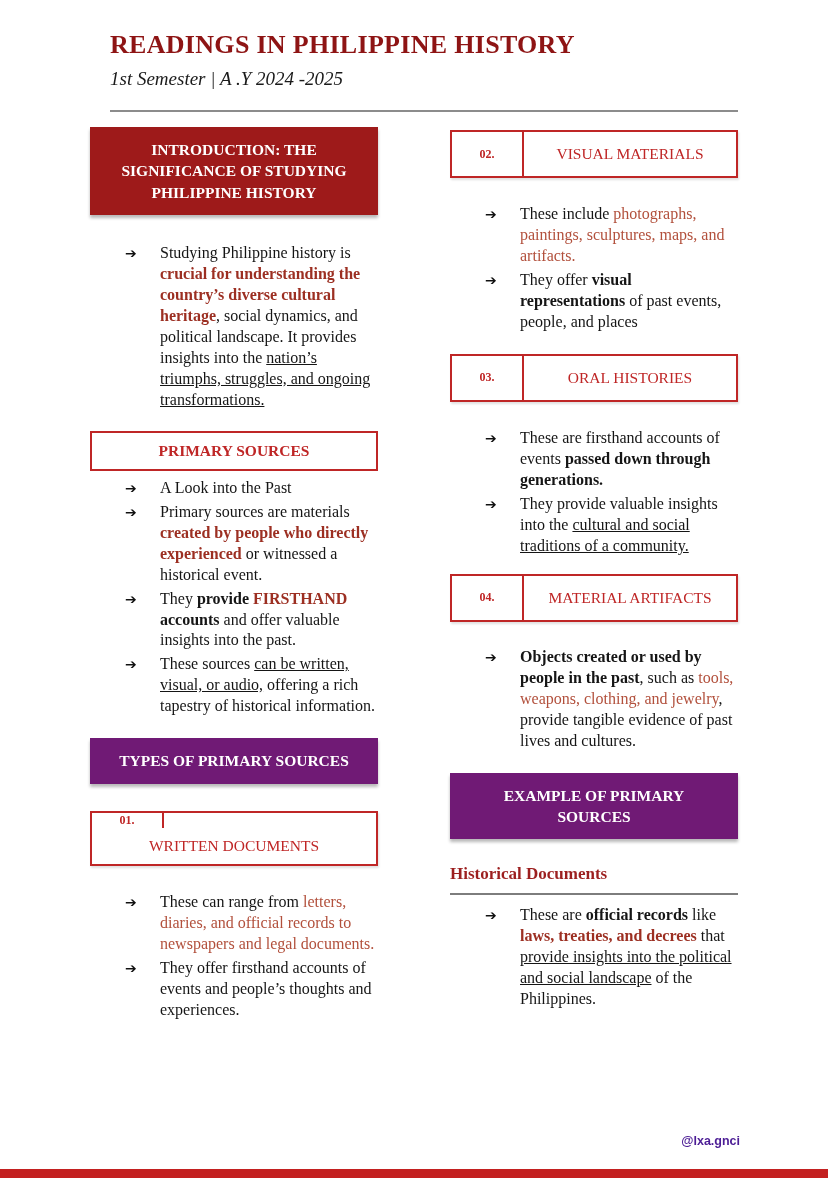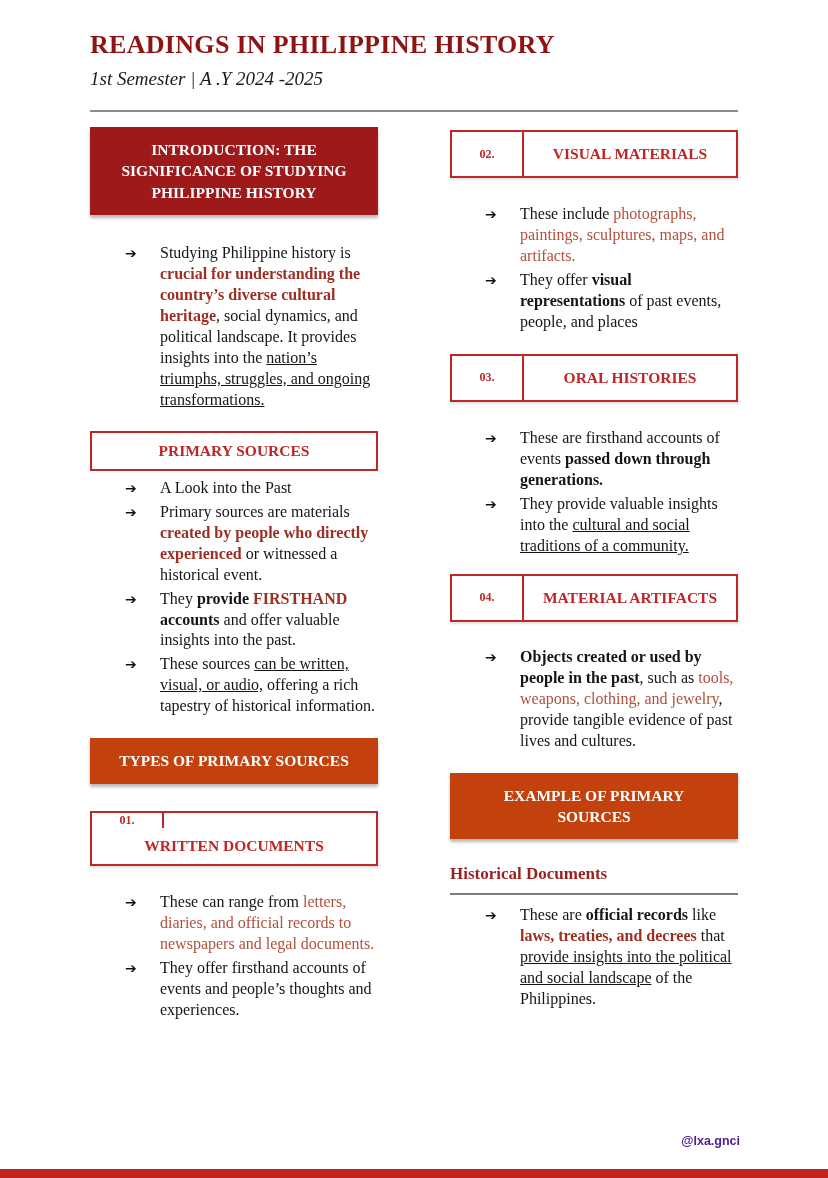--- a/index.html
+++ b/index.html
@@ -1,47 +1,47 @@
 <!DOCTYPE html>
 <html><head>
 <meta charset="utf-8">
 <style>
   * { margin:0; padding:0; box-sizing:border-box; }
   html,body { background:#ffffff; }
   body { font-family:"Liberation Serif", serif; color:#151515; }
   .page { width:828px; height:1178px; background:#ffffff; position:relative; overflow:hidden; margin:0 auto; }
 
-  .header { padding:30px 90px 0 90px; }
+  .header { padding:30px 90px 0 90px;margin-left:20px; }
   .title { font-size:26px; font-weight:bold; color:#8e1414; letter-spacing:.3px; }
   .subtitle { font-size:19px; font-style:italic; color:#1b1b1b; margin-top:8px; }
   .title-rule { border:none; border-top:2px solid #8c8c8c; margin-top:20px; }
 
   .columns { display:flex; gap:72px; padding:0 90px; align-items:flex-start; }
   .col { width:288px; flex:none; }
 
   .banner { color:#ffffff; font-weight:bold; text-align:center; font-size:15.5px;
             line-height:1.38; padding:12px 14px; box-shadow:0 3px 3px rgba(0,0,0,.28); }
   .banner.dark   { background:#9e1a1a; margin-top:15px; }
-  .banner.bright { background:#c2410c; }
+  .banner.bright { background:#701a75; }
   .banner.types  { margin-top:21px; }
   .banner.example{ margin-top:21px; padding:12px 30px; }
 
   .outline-box { margin-top:20px; border:2px solid #bf2626; text-align:center;
                  padding:9px 26px; font-weight:bold; font-size:15.5px; color:#bf2626; }
 
   .num-box { display:flex; align-items:stretch; border:2px solid #bf2626;
              background:#fff; box-shadow:1px 2px 2px rgba(0,0,0,.12); }
   .num-box.m18 { margin-top:18px; }
   .num-box.m21 { margin-top:21px; }
   .num-box.m17 { margin-top:17px; }
   .num-box.m27 { margin-top:27px;flex-direction:column; }
   .num-cell { width:72px; flex:none; display:flex; align-items:center; justify-content:center;
               font-weight:bold; font-size:12px; color:#bf2626; border-right:2px solid #bf2626; }
   .num-label { flex:1; display:flex; align-items:center; justify-content:center; text-align:center;
-               font-weight:bold; font-size:15.5px; color:#bf2626; padding:12px 10px; line-height:1.3; }
+               font-weight:normal; font-size:15.5px; color:#bf2626; padding:12px 10px; line-height:1.3; }
   .num-box.wrap-label .num-label { padding:8px 34px; }
 
   .bullets { padding-left:35px; }
   .bullets.m28 { margin-top:28px; }
   .bullets.m26 { margin-top:26px; }
   .bullets.m25 { margin-top:25px; }
   .bullets.m10 { margin-top:10px; }
   .bullets.m7  { margin-top:7px; }
   .bullet { display:flex; align-items:flex-start; margin-bottom:3px; }
   .arrow { width:35px; flex:none; font-family:"DejaVu Sans", sans-serif; font-size:14px;

